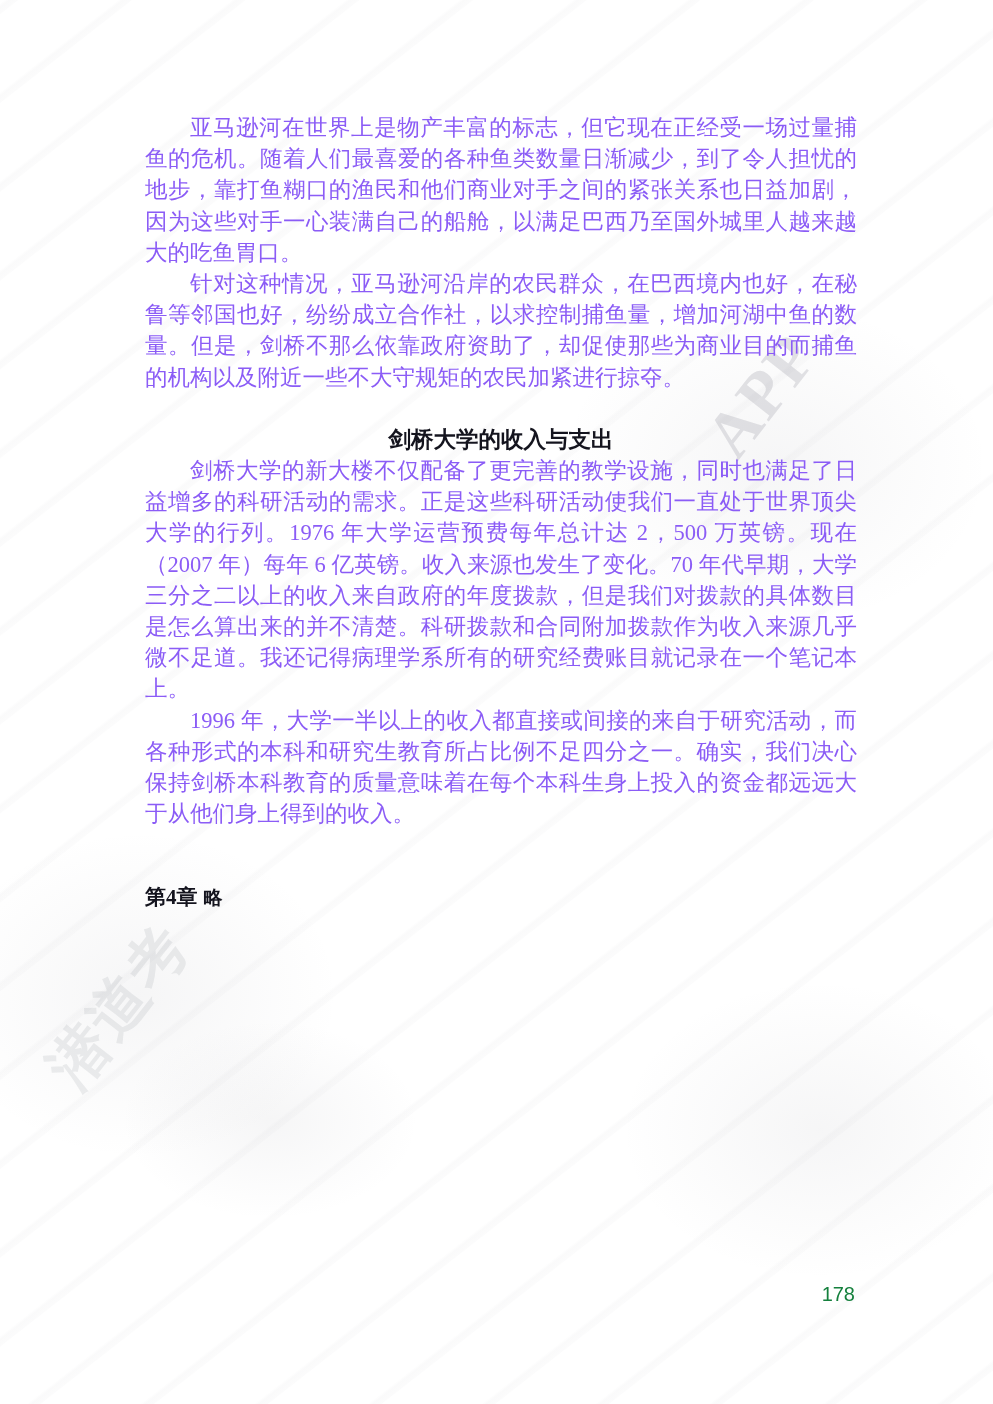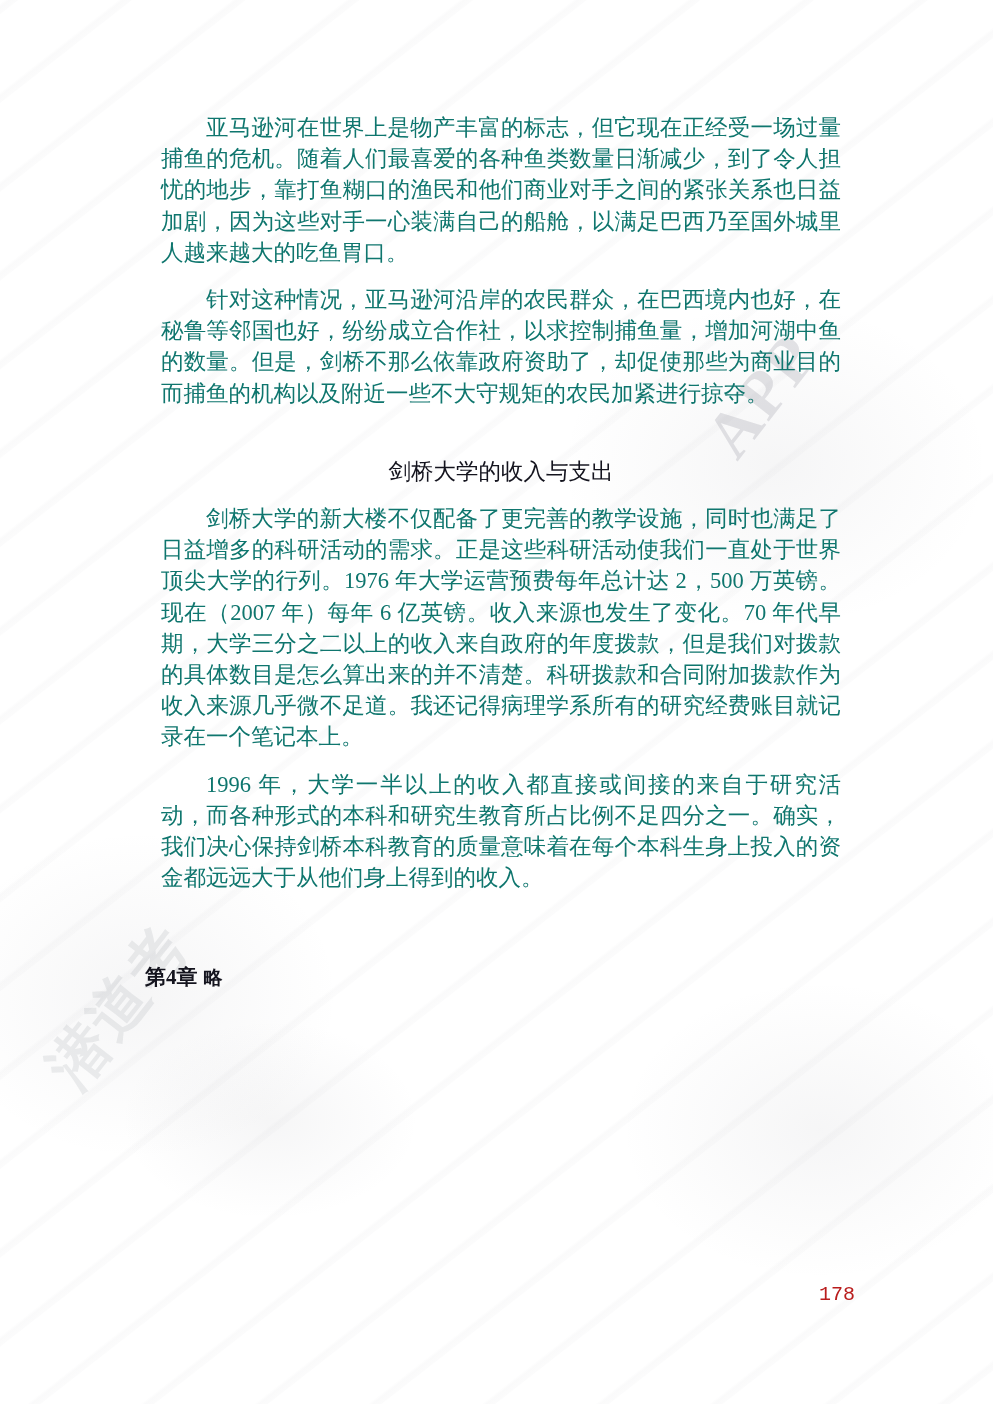--- a/index.html
+++ b/index.html
@@ -76,27 +76,27 @@
 
   
   #content {
     position: absolute;
     left: 145px;
     top: 0;
     width: 712px;
     z-index: 2;
   }
   p.para {
-    margin: 16px;
+    margin: 0;
     font-size: 22.5px;
     line-height: 31.2px;
     text-indent: 2em;
     text-align: justify;
     text-justify: inter-character;
-    color: #0f766e;
+    color: #8b5cf6;
   }
   p.first { margin-top: 112px; }
 
   h2.chapter {
     margin: 0;
     font-size: 21px;
     line-height: 31.2px;
     font-weight: bold;
     text-align: left;
     color: #14141e;
@@ -104,34 +104,34 @@
   h2.chapter .num { font-family: "Liberation Serif", serif; }
   h2.chapter .tail {
     font-weight: bold;
     font-size: 19px;
     padding-left: 6px;
   }
   h1.sect-title {
     margin: 0;
     font-size: 22.5px;
     line-height: 31.2px;
-    font-weight: normal;
+    font-weight: bold;
     text-align: center;
     color: #14141e;
   }
   .gap-lg { height: 31px; }
   .gap-md { height: 22px; }
 
   #page-number {
     position: absolute;
     right: 138px;
     top: 1283px;
     font-size: 20px;
-    font-family: Liberation Mono, monospace;
-    color: #b91c1c;
+    font-family: Liberation Sans, sans-serif;
+    color: #15803d;
     z-index: 2;
     text-align: right;
   }
 </style>
 </head>
 <body>
 
 <div id="page">
 
   <div id="watermarks">

